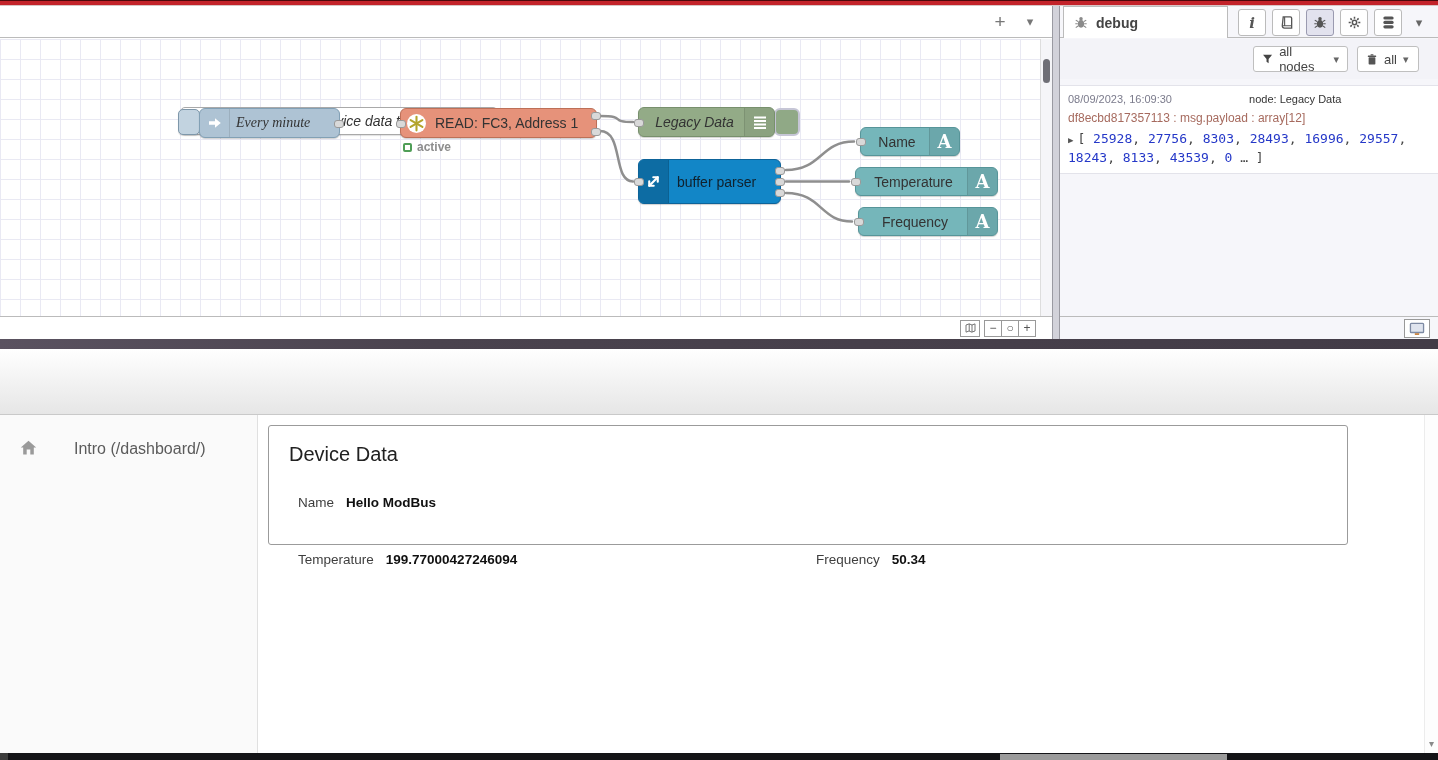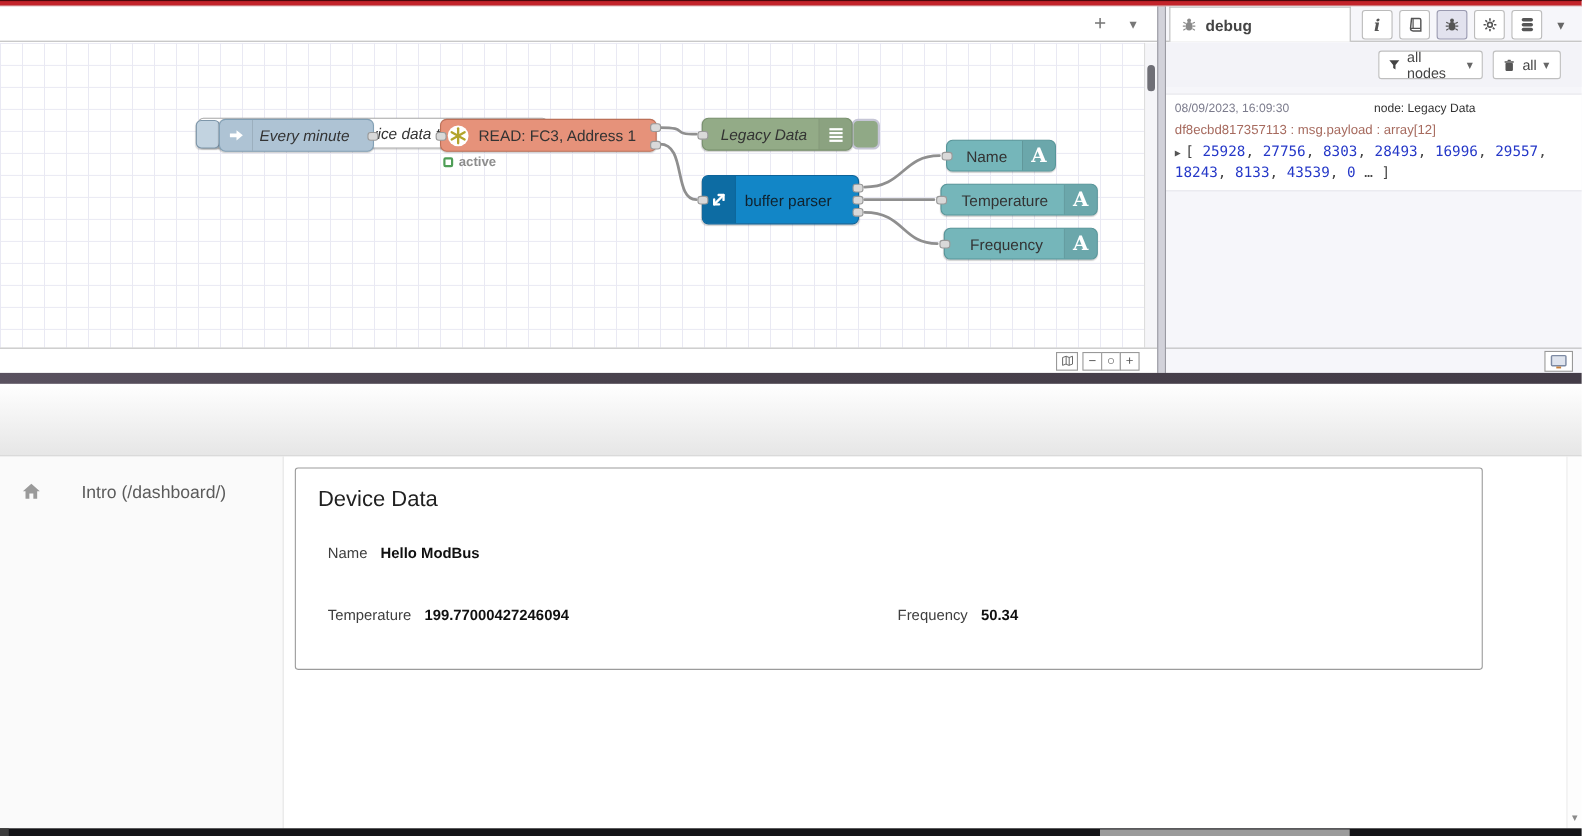--- a/index.html
+++ b/index.html
@@ -26,21 +26,21 @@
   .italic { font-style:italic; }
   .icon-sec { position:absolute; top:0; bottom:0; width:30px; display:flex; align-items:center; justify-content:center; }
   .icon-sec.left { left:0; border-right:1px solid rgba(0,0,0,.1); border-radius:5px 0 0 5px; }
   .icon-sec.right { right:0; border-left:1px solid rgba(0,0,0,.1); border-radius:0 5px 5px 0; }
   .port { position:absolute; width:10px; height:8px; background:#d9d9d9; border:1px solid #999; border-radius:3px; z-index:5; }
 
   .comment-node { left:180px; top:68px; width:318px; height:28px; background:#fff; border:1px solid #a9a9a9; border-radius:5px; box-shadow:0 1px 1px rgba(0,0,0,.12); }
   .comment-node .lbl { left:40px; }
 
   .inject-btn { left:178px; top:70px; width:22px; height:26px; background:#c2d3e0; border:1px solid #7e97aa; border-radius:5px; cursor:pointer; box-shadow:0 1px 1px rgba(0,0,0,.15); }
-  .inject-node { left:199px; top:69px; width:141px; height:30px; background:#aec3d4; border:1px solid #82a0b5; }
+  .inject-node { left:199px; top:69px; width:141px; height:30px; background:#aec3d4; border:1px solid #82a0b5;font-family:Liberation Serif, serif; }
 
   .modbus-node { left:400px; top:69px; width:197px; height:30px; background:#e6927a; border:1px solid #bd7058; }
   .modbus-node .lbl { left:34px; }
   .status { left:403px; top:101px; height:14px; display:flex; align-items:center; gap:5px; }
   .status-ico { width:9px; height:9px; border:2px solid #4f9e57; border-radius:2px; background:#fff; }
   .status-txt { font-size:12px; color:#8d8d8d;font-weight:bold; }
 
   .debug-node { left:638px; top:68px; width:137px; height:30px; background:#93ab87; border:1px solid #78906d; }
   .debug-node .lbl { left:12px; right:36px; justify-content:center; }
   .debug-node .icon-sec.right { background:rgba(0,0,0,.05); }
@@ -99,21 +99,21 @@
 
   .dash-side { left:0; top:415px; width:258px; height:338px; background:#fafafa; border-right:1px solid #e0e0e0; }
   .nav-item { position:absolute; left:8px; width:239px; height:44px; display:flex; align-items:center; border-radius:4px; cursor:pointer; }
   .nav-item .ic { width:17px; margin-left:12px; color:#9a9a9a; }
   .nav-item .txt { margin-left:37px; font-size:16px; color:#5b5b5b; }
   .nav-item.active { background:#e2e2e2; height:48px; }
   .nav-item.active .ic { color:#1d1d1d; }
   .nav-item.active .txt { color:#2f2f2f; }
 
   .dash-main { left:258px; top:415px; width:1166px; height:338px; background:#fff; }
-  .card { left:268px; top:425px; width:1080px; height:184px; background:#fff; border:1px solid #9b9b9b; border-radius:3px; }
+  .card { left:268px; top:425px; width:1080px; height:120px; background:#fff; border:1px solid #9b9b9b; border-radius:3px; }
   .card-title { left:20px; top:17px; font-size:20px; color:#212121; }
   .field { position:absolute; font-size:13.5px; color:#3e3e3e; display:flex; gap:12px; }
   .field .val { font-weight:bold; color:#101010; }
   .f-name  { left:29px; top:69px; }
   .f-temp  { left:29px; top:126px; }
   .f-freq  { left:547px; top:126px; }
 
   .dash-vscroll { left:1424px; top:415px; width:14px; height:338px; background:#fdfdfd; border-left:1px solid #ececec; }
   .dash-varrow { position:absolute; left:0; right:0; bottom:4px; text-align:center; color:#8a8a8a; font-size:10px; cursor:pointer; }
 

